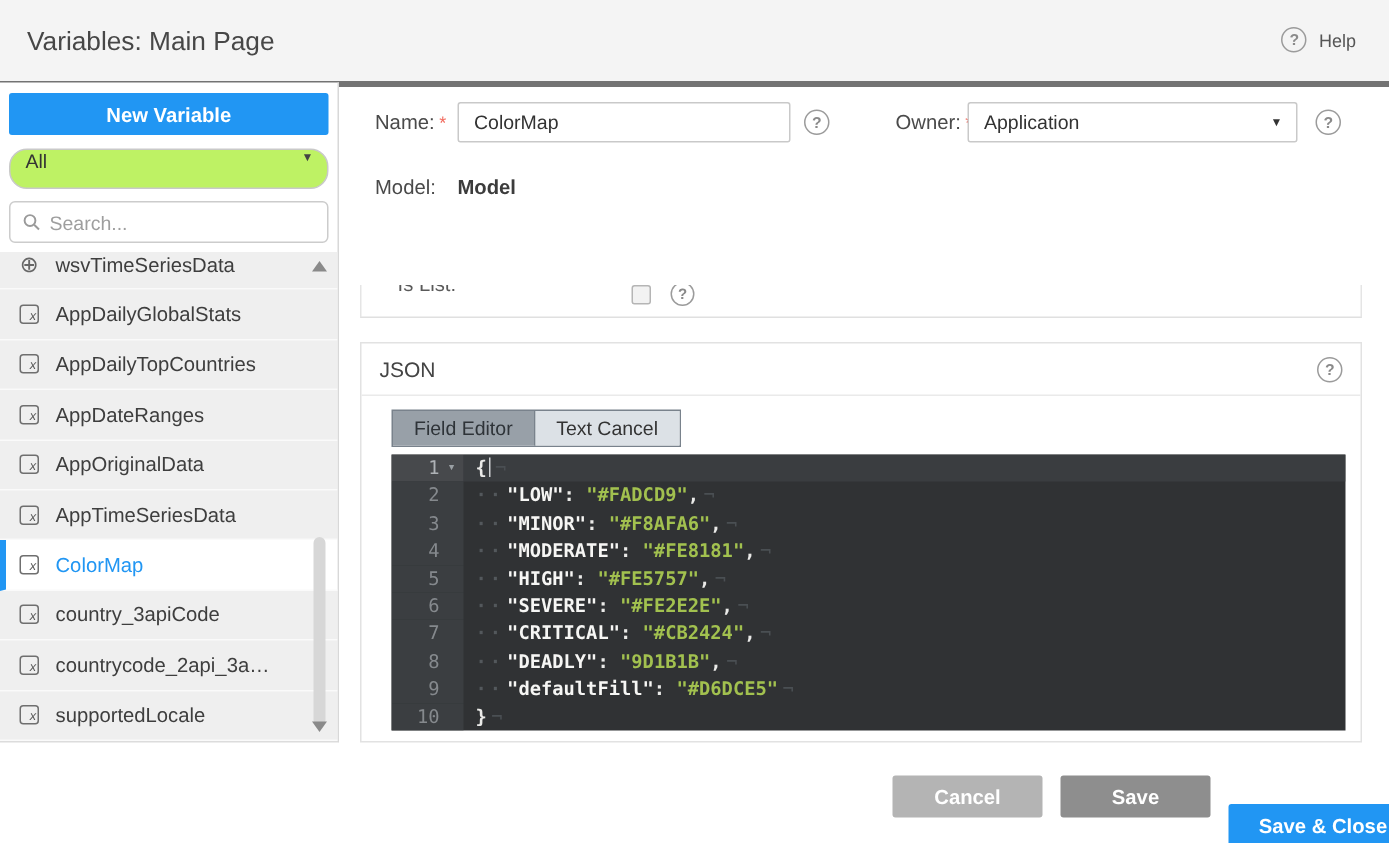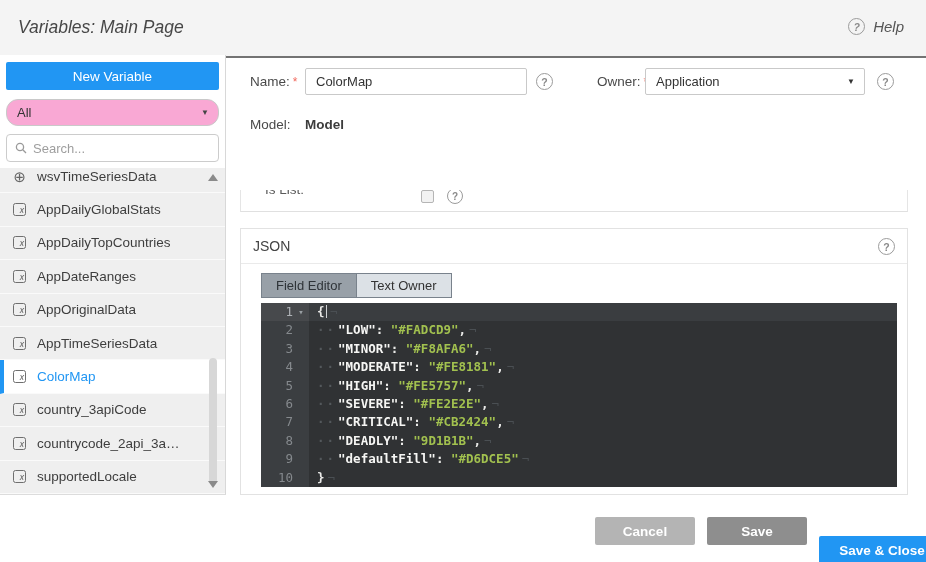--- a/index.html
+++ b/index.html
@@ -1,30 +1,30 @@
 <!DOCTYPE html>
 <html><head>
 <meta charset="utf-8">
 <style>
   * { box-sizing: border-box; margin: 0; padding: 0; }
   html,body { background:#fff; }
   body { font-family:"Liberation Sans", sans-serif; }
   .page { position:relative; width:926px; height:562px; background:#fff; overflow:hidden; }
 
   
-  .hdr { position:absolute; left:0; top:0; width:926px; height:58px; background:#f4f4f4; border-bottom:2px solid #737373;font-style:italic; }
+  .hdr { position:absolute; left:0; top:0; width:926px; height:58px; background:#f4f4f4; border-bottom:4px solid #737373; }
   .hdr h1 { position:absolute; left:18px; top:17px; font-size:17.5px; font-weight:400; color:#474747; }
   .help-wrap { position:absolute; right:22px; top:18px; display:flex; align-items:center; gap:8px; cursor:pointer; }
-  .help-wrap span.txt { font-size:15px; color:#555; }
+  .help-wrap span.txt { font-size:12px; color:#555; }
   .qicon { display:inline-flex; align-items:center; justify-content:center; width:17px; height:17px; border:1.4px solid #9b9b9b; border-radius:50%; font-size:10.5px; font-weight:700; color:#8a8a8a; background:transparent; }
 
   
   .sidebar { position:absolute; left:0; top:55px; width:226px; height:440px; border-right:1px solid #d8d8d8; border-bottom:1px solid #dcdcdc; background:#fff; }
-  .btn-new { position:absolute; left:6px; top:7px; width:213px; height:28px; background:#2196f3; color:#fff; border:none; border-radius:2px; font-size:13.5px; font-weight:400; font-family:inherit; cursor:pointer; }
-  .dd-all { position:absolute; left:6px; top:44px; width:213px; height:27px; background:#f9a8d4; border:1px solid #c9c9c9; border-radius:12px; font-size:13px; color:#333; display:flex; align-items:center; padding:0 10px; cursor:pointer; }
+  .btn-new { position:absolute; left:6px; top:7px; width:213px; height:28px; background:#2196f3; color:#fff; border:none; border-radius:2px; font-size:13.5px; font-weight:700; font-family:inherit; cursor:pointer; }
+  .dd-all { position:absolute; left:6px; top:44px; width:213px; height:27px; background:#bef264; border:1px solid #c9c9c9; border-radius:12px; font-size:13px; color:#333; display:flex; align-items:flex-start; padding:0 10px; cursor:pointer; }
   .dd-all .arrow { position:absolute; right:9px; font-size:8px; color:#444; }
   .search-box { position:absolute; left:6px; top:79px; width:213px; height:28px; border:1px solid #ccc; border-radius:4px; background:#fff; display:flex; align-items:center; padding:0 8px; }
   .search-box input { border:none; outline:none; font-size:13px; color:#444; width:170px; margin-left:6px; font-family:inherit; background:transparent; }
   .search-box input::placeholder { color:#9e9e9e; }
 
   .vlist { position:absolute; left:0; top:113px; width:225px; height:326px; overflow:hidden; }
   .vlist-inner { margin-top:-8px; }
   .vrow { position:relative; height:33.4px; background:#efefef; border-bottom:1px solid #fafafa; display:flex; align-items:center; padding-left:13px; cursor:pointer; }
   .vrow .vicon { width:13px; height:13px; border:1px solid #6f6f6f; border-radius:2.5px; margin-right:11px; flex:0 0 auto; display:flex; align-items:flex-end; justify-content:flex-end; font-size:8.5px; color:#555; line-height:8px; padding:0 1px 1px 0; font-style:italic; }
   .vrow .vicon.globe { border:none; font-size:15px; color:#666; align-items:center; justify-content:center; font-style:normal; padding:0; line-height:13px; }
@@ -192,21 +192,21 @@
       <span class="qicon islist-help" style="width:16px;height:16px;font-size:10px;">?</span>
     </div>
 
     <div class="json-box">
       <div class="json-hdr">
         <span class="ttl">JSON</span>
         <span class="qicon">?</span>
       </div>
       <div class="toggles">
         <div class="tg field">Field Editor</div>
-        <div class="tg text">Text Owner</div>
+        <div class="tg text">Text Cancel</div>
       </div>
       <div class="editor">
         <div>
             <div class="eline active">
     <div class="gut"><span class="lnum">1</span><span class="fold">▾</span></div>
     <div class="lcode"><span class="p">{</span><span class="cursor"></span><span class="eol">¬</span></div>
   </div>
             <div class="eline">
     <div class="gut"><span class="lnum">2</span><span class="fold"></span></div>
     <div class="lcode"><span class="inv">··</span><span class="k">"LOW"</span><span class="p">: </span><span class="s">"#FADCD9"</span><span class="p">,</span><span class="eol">¬</span></div>

